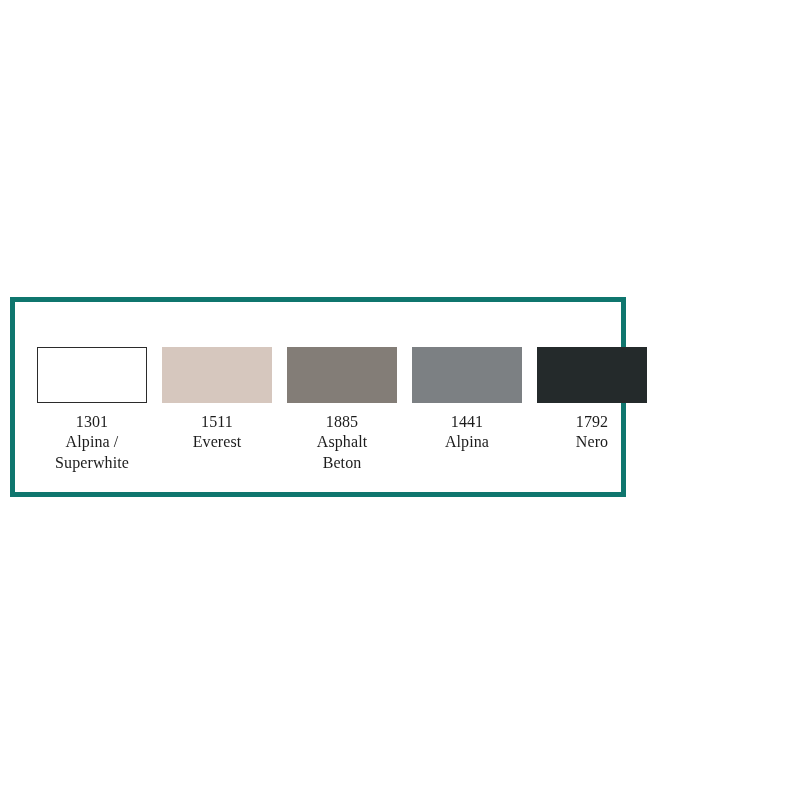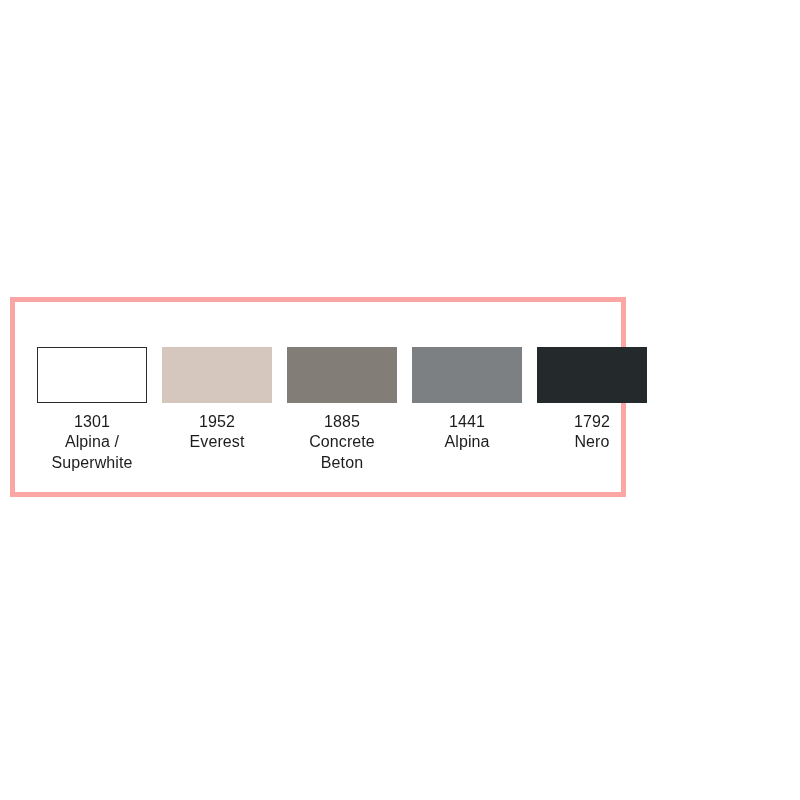--- a/index.html
+++ b/index.html
@@ -15,22 +15,23 @@
     position: relative;
   }
 
   #color-chart-panel {
     position: absolute;
     left: 10px;
     top: 297px;
     width: 616px;
     height: 200px;
     box-sizing: border-box;
-    border: 5px solid #fca5a5;
+    border: 5px solid #0f766e;
     background: #ffffff;
+    font-family: Liberation Serif, serif;
   }
 
   .swatch-row {
     position: absolute;
     left: 22px;
     top: 45px;
     display: flex;
     flex-direction: row;
     align-items: flex-start;
   }
@@ -80,29 +81,29 @@
         <div class="swatch-chip bordered" style="background: rgb(255, 255, 255); border-color: rgb(43, 43, 43);"></div>
         <div class="swatch-labels">
           <span class="swatch-code">1301</span>
           <span class="swatch-name-line">Alpina /</span>
           <span class="swatch-name-line">Superwhite</span>
         </div>
       </div>
       <div class="swatch-cell">
         <div class="swatch-chip" style="background: rgb(214, 199, 190);"></div>
         <div class="swatch-labels">
-          <span class="swatch-code">1952</span>
+          <span class="swatch-code">1511</span>
           <span class="swatch-name-line">Everest</span>
         </div>
       </div>
       <div class="swatch-cell">
         <div class="swatch-chip" style="background: rgb(131, 125, 119);"></div>
         <div class="swatch-labels">
           <span class="swatch-code">1885</span>
-          <span class="swatch-name-line">Concrete</span>
+          <span class="swatch-name-line">Asphalt</span>
           <span class="swatch-name-line">Beton</span>
         </div>
       </div>
       <div class="swatch-cell">
         <div class="swatch-chip" style="background: rgb(124, 128, 131);"></div>
         <div class="swatch-labels">
           <span class="swatch-code">1441</span>
           <span class="swatch-name-line">Alpina</span>
         </div>
       </div>

